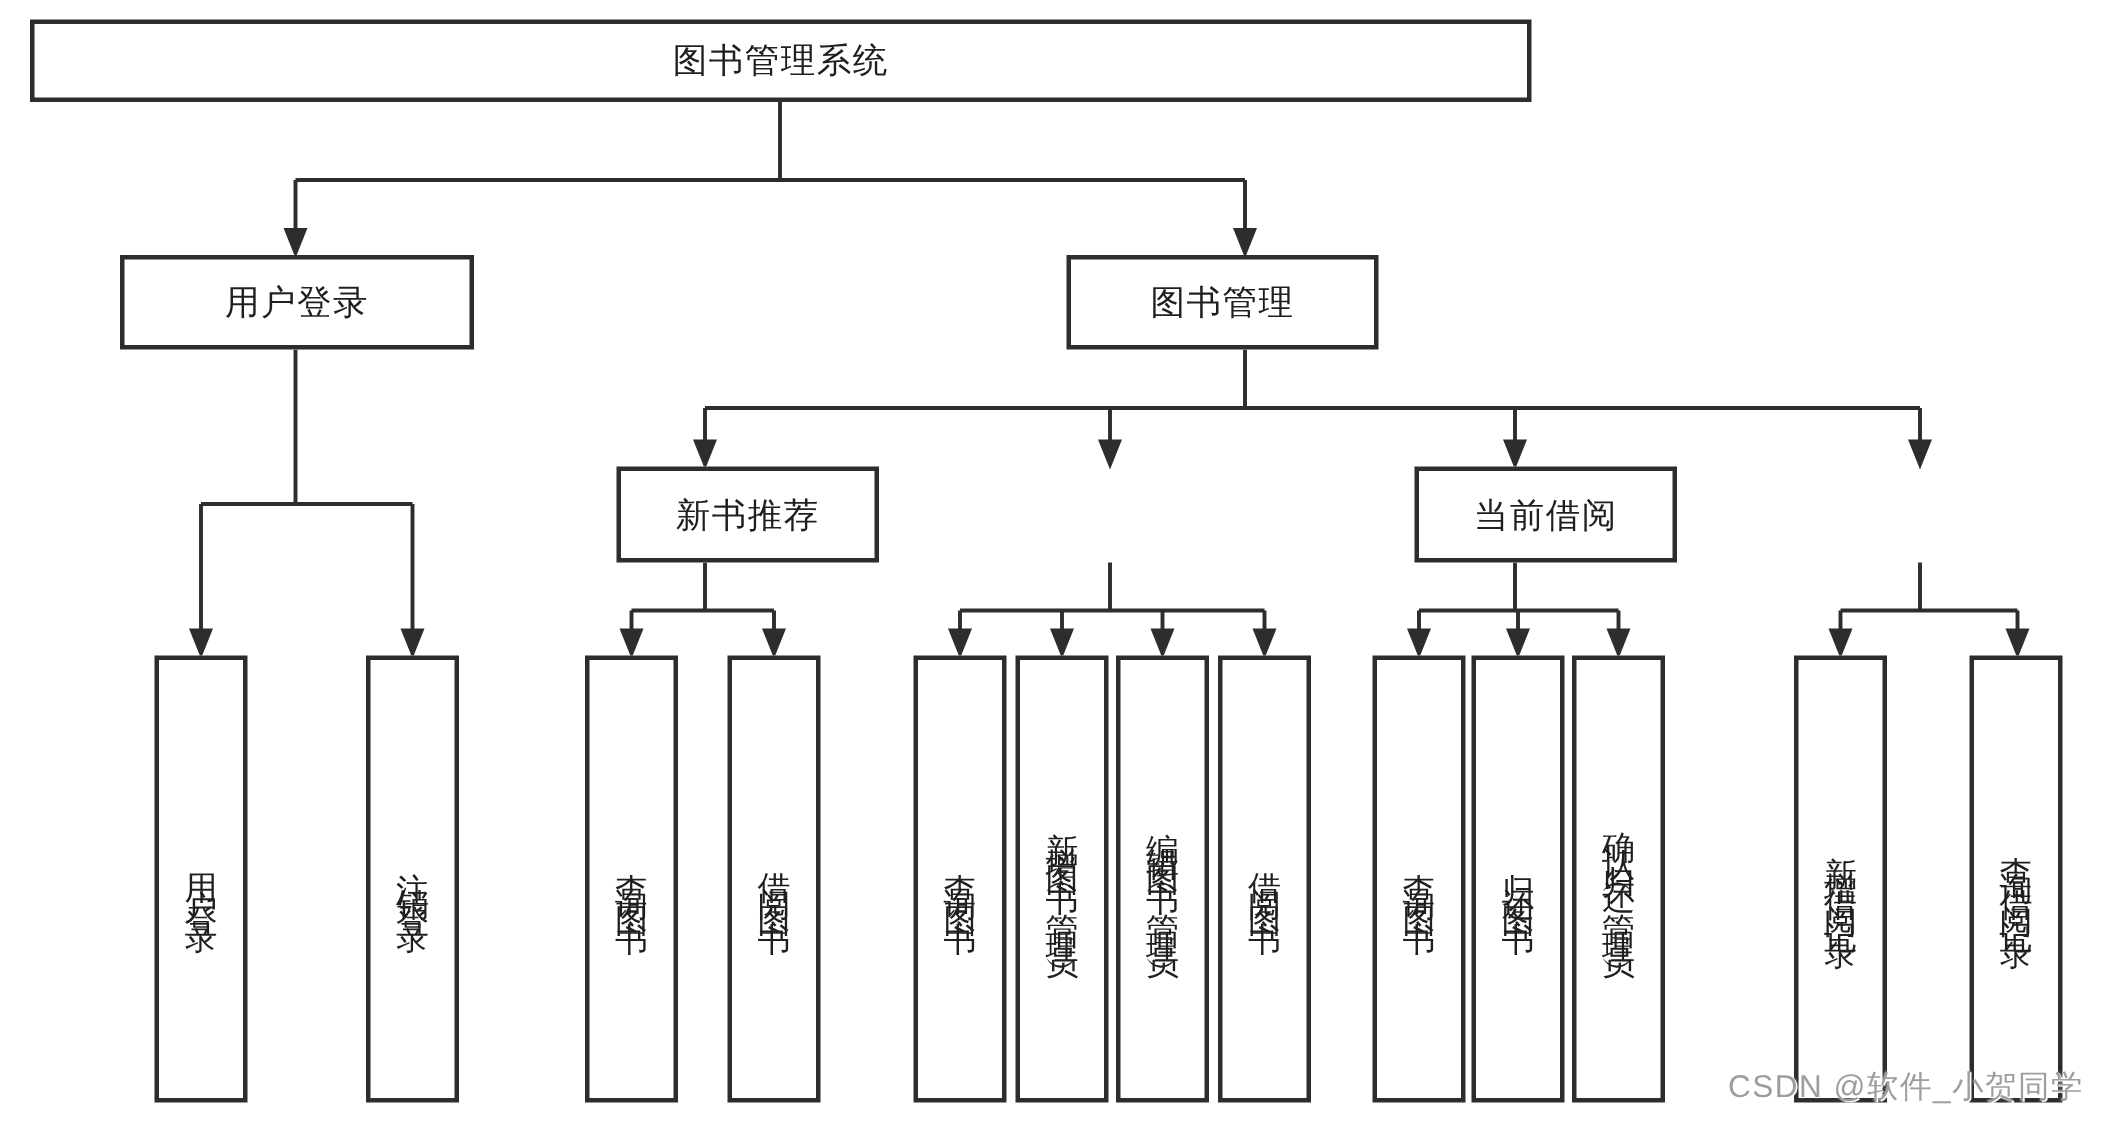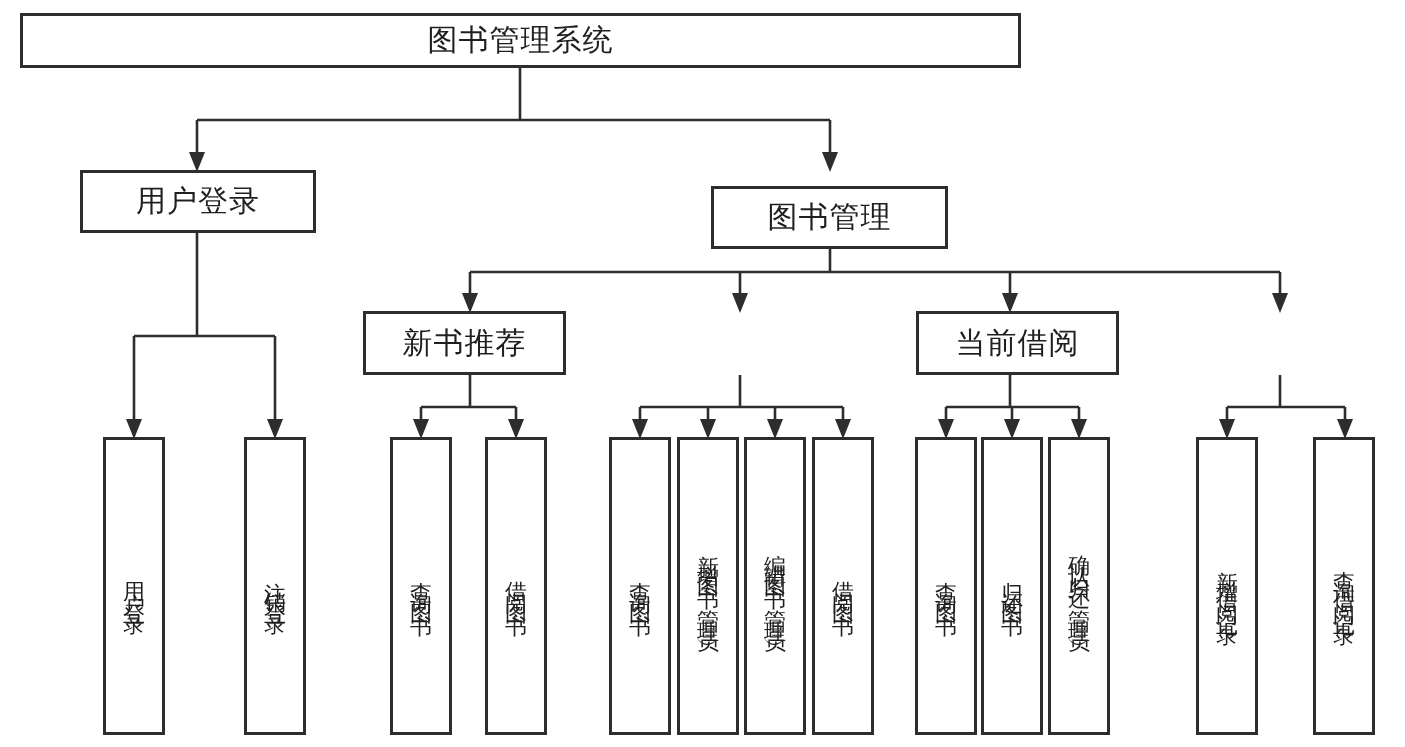--- a/index.html
+++ b/index.html
@@ -28,42 +28,42 @@
     box-sizing: border-box;
     border: 3px solid #2d2d2d;
     background: #ffffff;
     display: flex;
     align-items: center;
     justify-content: center;
     z-index: 2;
     color: #1f1f1f;
   }
   .hlabel {
-    font-size: 30px;
+    font-size: 23px;
     letter-spacing: 1px;
     white-space: nowrap;
   }
   .vlabel {
     writing-mode: vertical-rl;
     text-orientation: mixed;
     font-size: 22px;
     letter-spacing: 11px;
     line-height: 1;
     white-space: nowrap;
   }
   
   .n-root            { left: 20px;  top: 13px;  width: 1001px; height: 55px; }
   
   .n-user-login      { left: 80px;  top: 170px; width: 236px; height: 63px; }
-  .n-book-mgmt       { left: 711px; top: 170px; width: 237px; height: 63px; margin-top: 16px; }
-  
-  .n-l3              { top: 311px; width: 203px; height: 64px; }
+  .n-book-mgmt       { left: 711px; top: 170px; width: 208px; height: 63px; }
+  
+  .n-l3              { top: 311px; width: 175px; height: 64px; margin-left: 48px; }
   .n-new-book        { left: 363px; }
   .n-book-borrow     { left: 633px; }
-  .n-current-borrow  { left: 916px; }
+  .n-current-borrow  { left: 895px; }
   .n-borrow-records  { left: 1173px; }
   
   .leaf              { top: 437px; width: 62px; height: 298px; }
   .lf-1  { left: 103px;  }
   .lf-2  { left: 244px;  }
   .lf-3  { left: 390px;  }
   .lf-4  { left: 485px;  }
   .lf-5  { left: 609px;  }
   .lf-6  { left: 677px;  }
   .lf-7  { left: 744px;  }
@@ -192,14 +192,15 @@
     <span class="vlabel">确认归还（管理员）</span>
   </div>
 
   <div class="node leaf lf-12">
     <span class="vlabel">新增借阅记录</span>
   </div>
   <div class="node leaf lf-13">
     <span class="vlabel">查询借阅记录</span>
   </div>
 
+  <div class="watermark">CSDN @软件_小贺同学</div>
 
 </div>
 
 </body></html>

